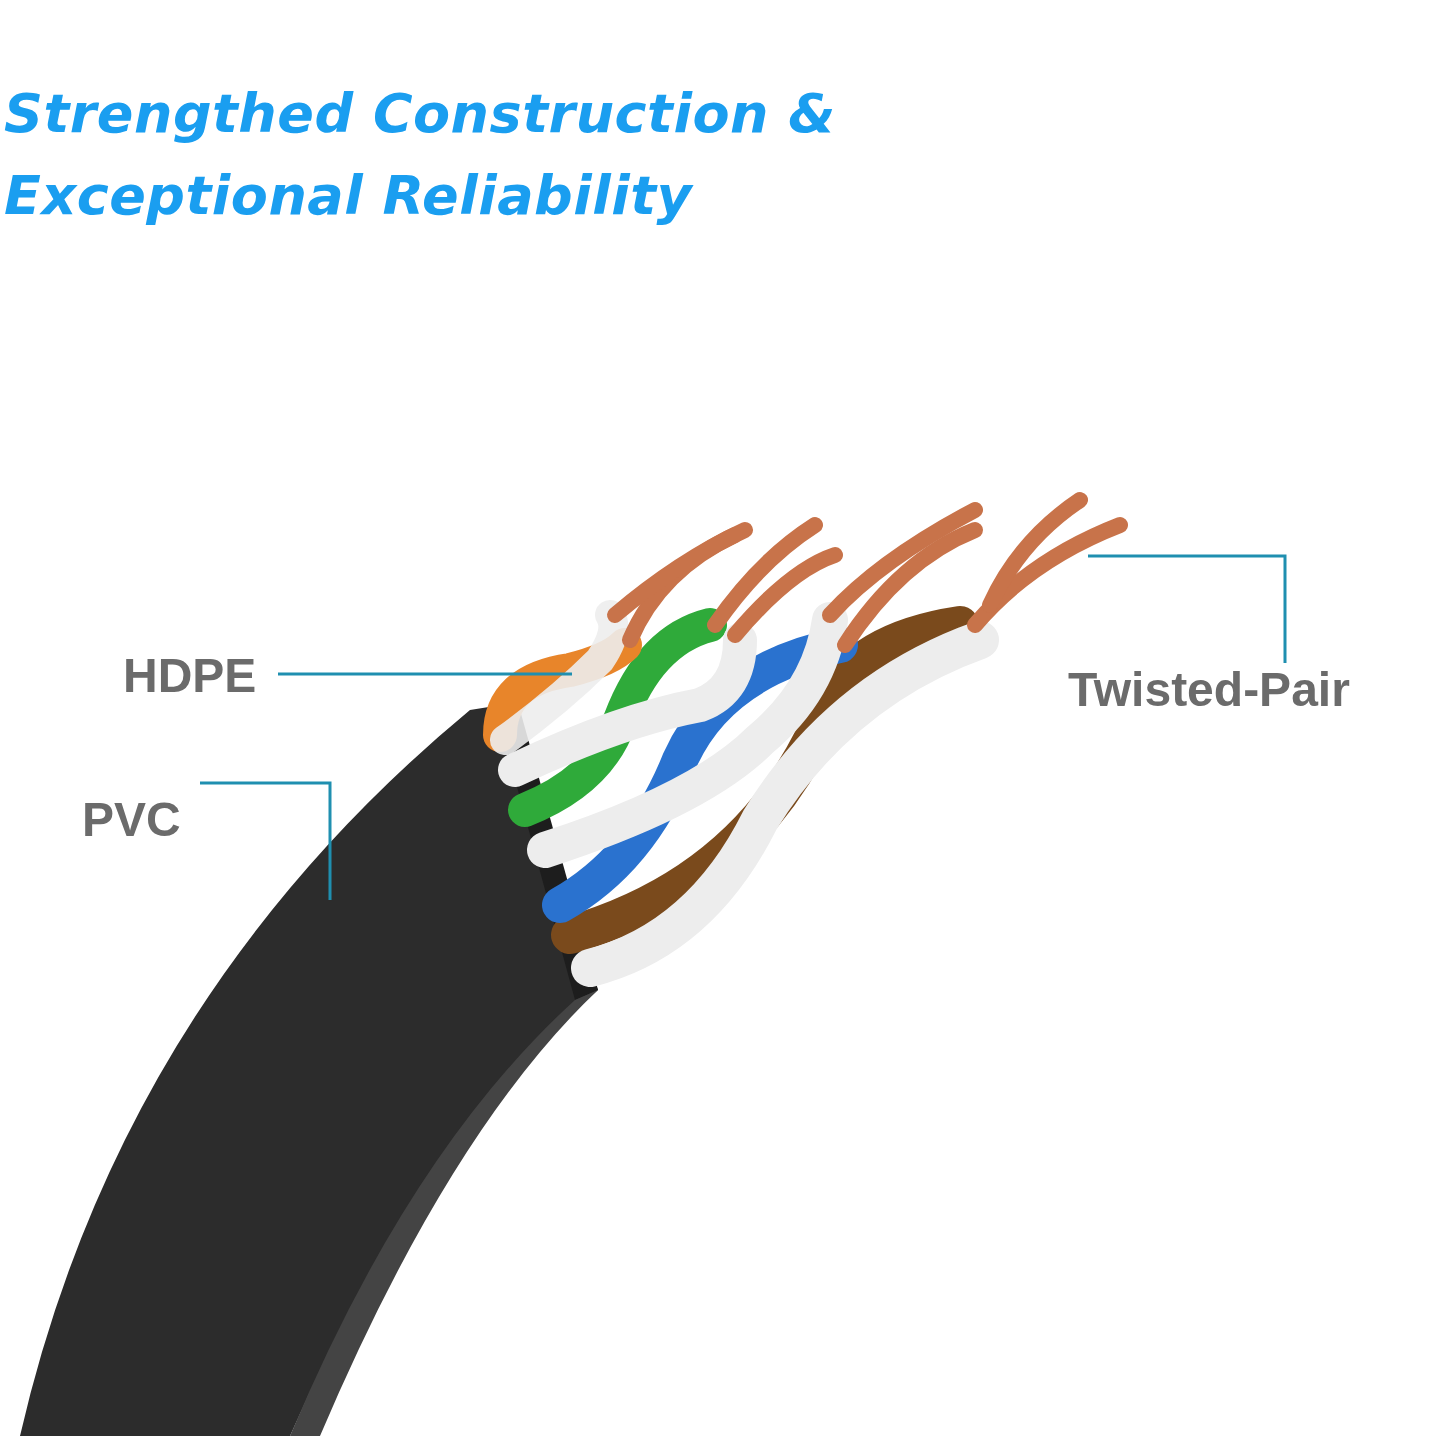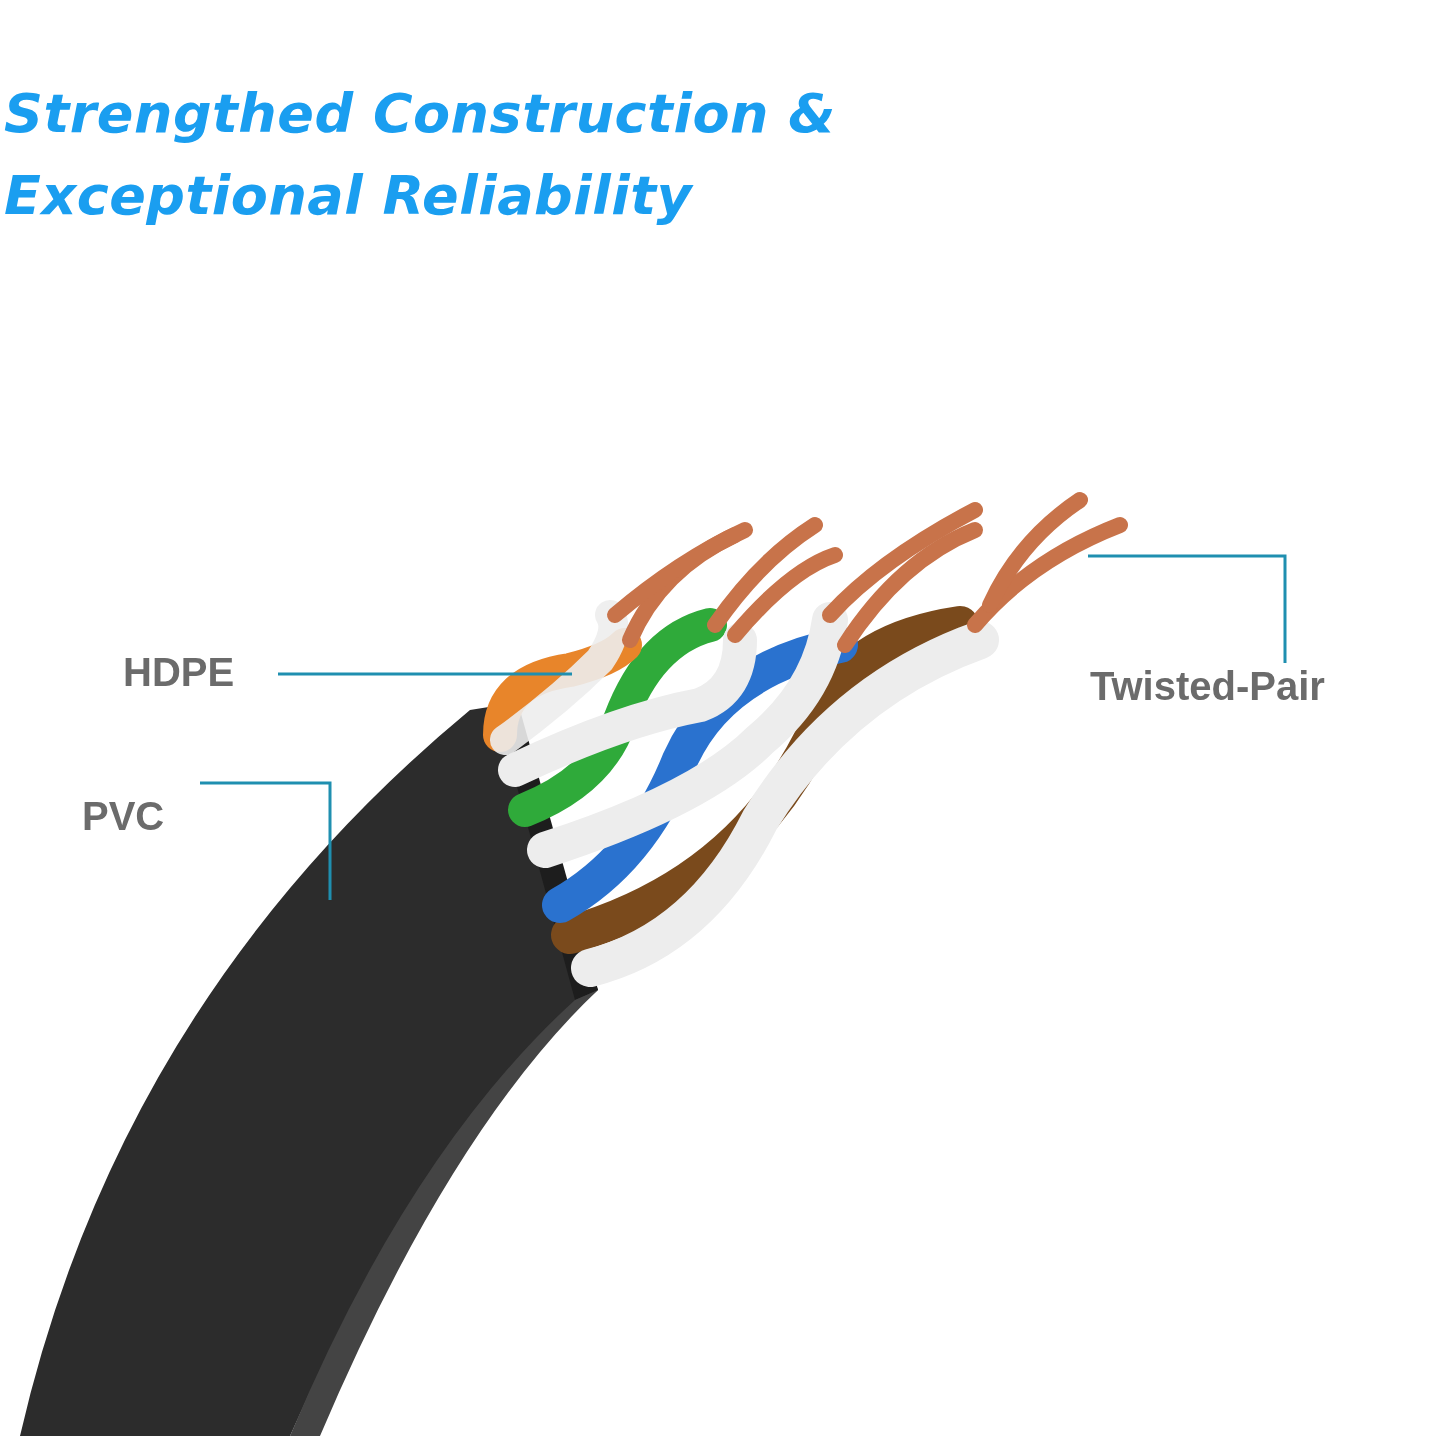--- a/index.html
+++ b/index.html
@@ -4,21 +4,21 @@
 <style>
   html, body { margin: 0; padding: 0; background: #ffffff; }
   body { width: 1436px; height: 1436px; position: relative; overflow: hidden; }
   .title {
     position: absolute; left: 4px; width: 1436px; text-align: left;
     font-family: "DejaVu Sans", sans-serif; font-weight: bold; font-style: italic;
     font-size: 54px; letter-spacing: 0.5px;
   }
   .label {
     position: absolute; font-family: "Liberation Sans", sans-serif; font-weight: bold;
-    font-size: 40px; line-height: 1;
+    font-size: 48px; line-height: 1;
   }
   svg.art { position: absolute; left: 0; top: 0; }
 </style>
 </head>
 <body>
 
 <div class="title" style="top:82px;color:#1a9ef0;">Strengthed Construction &amp;</div>
 <div class="title" style="top:164px;color:#1a9ef0;">Exceptional Reliability</div>
 
 <svg class="art" width="1436" height="1436" viewBox="0 0 1436 1436">
@@ -57,13 +57,13 @@
 
   <g stroke="#1f8fb0" stroke-width="3" fill="none">
     <path d="M278 674 L572 674"></path>
     <path d="M200 783 L330 783 L330 900"></path>
     <path d="M1088 556 L1285 556 L1285 663"></path>
   </g>
 </svg>
 
 <div class="label" style="left:123px;top:652px;color:#6b6b6b;">HDPE</div>
 <div class="label" style="left:82px;top:796px;color:#6b6b6b;">PVC</div>
-<div class="label" style="left:1090px;top:666px;color:#6b6b6b;">Twisted-Pair</div>
+<div class="label" style="left:1068px;top:666px;color:#6b6b6b;">Twisted-Pair</div>
 
 </body></html>

